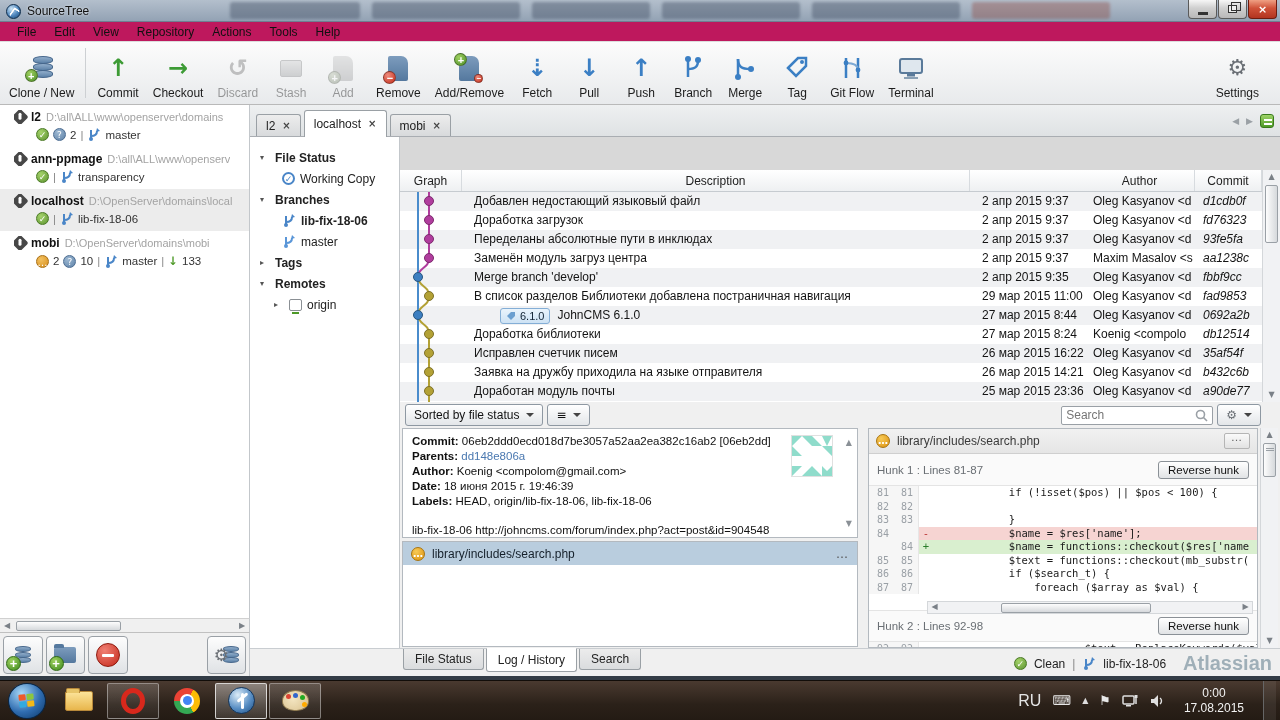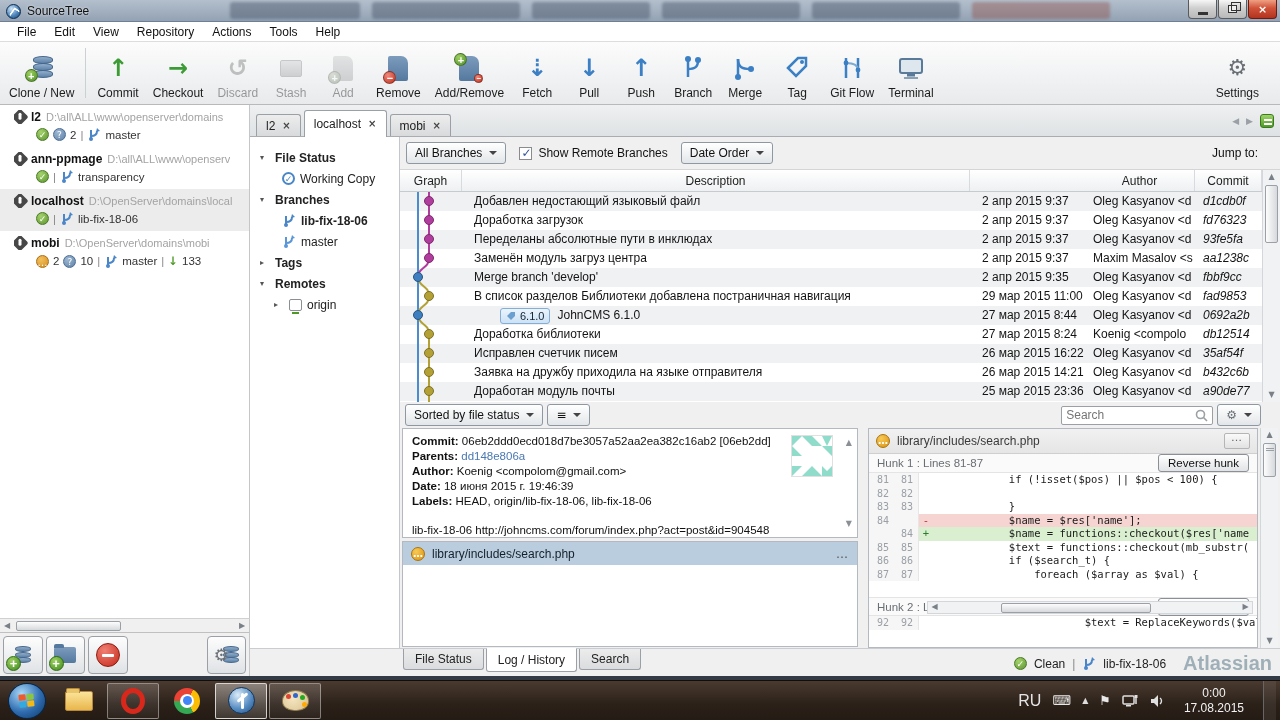--- a/index.html
+++ b/index.html
@@ -23,21 +23,21 @@
   .win-btns{position:absolute;right:3px;top:0;display:flex;}
   .wbtn{width:29px;height:19px;border:1px solid #5a5a5a;border-top:none;
     background:linear-gradient(#f6f6f6,#cfcfcf 45%,#b8b8b8);border-radius:0 0 4px 4px;
     margin-left:1px;display:flex;align-items:center;justify-content:center;color:#333;font-size:11px;}
   .wbtn.close{background:linear-gradient(#efa083,#d05238 45%,#b23420);border-color:#6e1b0e;color:#fff;font-weight:bold;}
   .glyph-min{display:block;width:10px;height:3px;background:#333;margin-top:8px;}
   .glyph-restore{display:block;width:9px;height:8px;border:1.5px solid #333;position:relative;background:#eee;}
   .glyph-restore::before{content:"";position:absolute;left:2px;top:-4px;width:8px;height:7px;border:1.5px solid #333;}
 
   
-  .menubar{position:absolute;left:0;top:22px;width:1280px;height:20px;background:#ffffff;
+  .menubar{position:absolute;left:0;top:22px;width:1280px;height:20px;background:#be185d;
     border-bottom:1px solid #ddd;display:flex;align-items:center;padding-left:8px;}
   .menu-item{font-size:12px;color:#111;padding:2px 9px;}
 
   
   .toolbar{position:absolute;left:0;top:42px;width:1280px;height:63px;
     background:linear-gradient(#fcfcfc,#e8eaec);border-bottom:1px solid #b9b9b9;
     display:flex;align-items:center;padding:0 2px;}
   .tbtn{display:flex;flex-direction:column;align-items:center;justify-content:flex-end;
     height:58px;min-width:52px;padding:2px 7px;font-size:12px;color:#1c1c1c;}
   .tbtn .ticon{height:36px;display:flex;align-items:center;justify-content:center;}
@@ -184,21 +184,21 @@
   .mod-ic{width:14px;height:14px;border-radius:50%;background:radial-gradient(circle at 35% 30%,#f7ca56,#dd9210);
     border:1px solid #a87410;color:#fff;font-size:10px;line-height:11px;text-align:center;font-weight:bold;flex:0 0 14px;}
 
   
   .diffpanel{position:absolute;left:868px;top:428px;width:390px;height:220px;background:#fff;
     border:1px solid #b3b9bf;overflow:hidden;}
   .dheader{height:25px;background:linear-gradient(#f1f1f1,#e5e5e5);border-bottom:1px solid #cfcfcf;
     display:flex;align-items:center;gap:7px;padding:0 7px;font-size:12px;color:#3a3a3a;}
   .dots-btn{margin-left:auto;width:26px;height:16px;border:1px solid #b5b5b5;border-radius:2px;
     background:linear-gradient(#fafafa,#e2e2e2);color:#666;font-size:11px;line-height:8px;text-align:center;letter-spacing:1px;}
-  .hunkhdr{height:19px;display:flex;align-items:center;padding:0 8px;background:#fafafa;
+  .hunkhdr{height:32px;display:flex;align-items:center;padding:0 8px;background:#fafafa;
     border-bottom:1px solid #e4e4e4;color:#6a6f74;font-size:11.5px;}
   .revbtn{margin-left:auto;padding:2px 9px;border:1px solid #8a9096;border-radius:3px;
     background:linear-gradient(#ffffff,#e1e3e5);font-size:11.5px;color:#111;text-align:right;}
   .cline{display:flex;height:13.5px;line-height:13.5px;font-family:"DejaVu Sans Mono",monospace;
     font-size:10.5px;white-space:pre;}
   .ln{width:25px;flex:0 0 25px;text-align:right;padding-right:5px;color:#9aa0a6;background:#f6f6f6;font-size:10px;}
   .ln2{border-right:1px solid #e6e6e6;}
   .sign{width:14px;flex:0 0 14px;text-align:center;color:#888;}
   .code{flex:1;overflow:hidden;color:#1a1a1a;}
   .cline.del .sign,.cline.del .code{background:#f6d4d2;}
@@ -597,35 +597,20 @@
       <span class="caret g">▾</span>
       <span>Remotes</span>
     </div>
     <div class="tr-row child" style="padding-left:24px">
       <span class="caret g">▸</span>
       <span class="server-ic"></span>
       <span>origin</span>
     </div>
   </div>
 
-  <div class="filterbar">
-    <span class="dd">
-      <span>All Branches</span>
-        <span class="car"></span>
-    </span>
-    <span class="chkwrap">
-      <span class="chk"></span>
-      <span>Show Remote Branches</span>
-    </span>
-    <span class="dd">
-      <span>Date Order</span>
-        <span class="car"></span>
-    </span>
-    <span class="jump">Jump to:</span>
-  </div>
 
   <div class="logheader">
     <div class="h-graph">Graph</div>
     <div class="h-desc">Description</div>
     <div class="h-date">Date</div>
     <div class="h-auth">Author</div>
     <div class="h-hash">Commit</div>
   </div>
   <div class="logrows">
     <div class="lrow">

